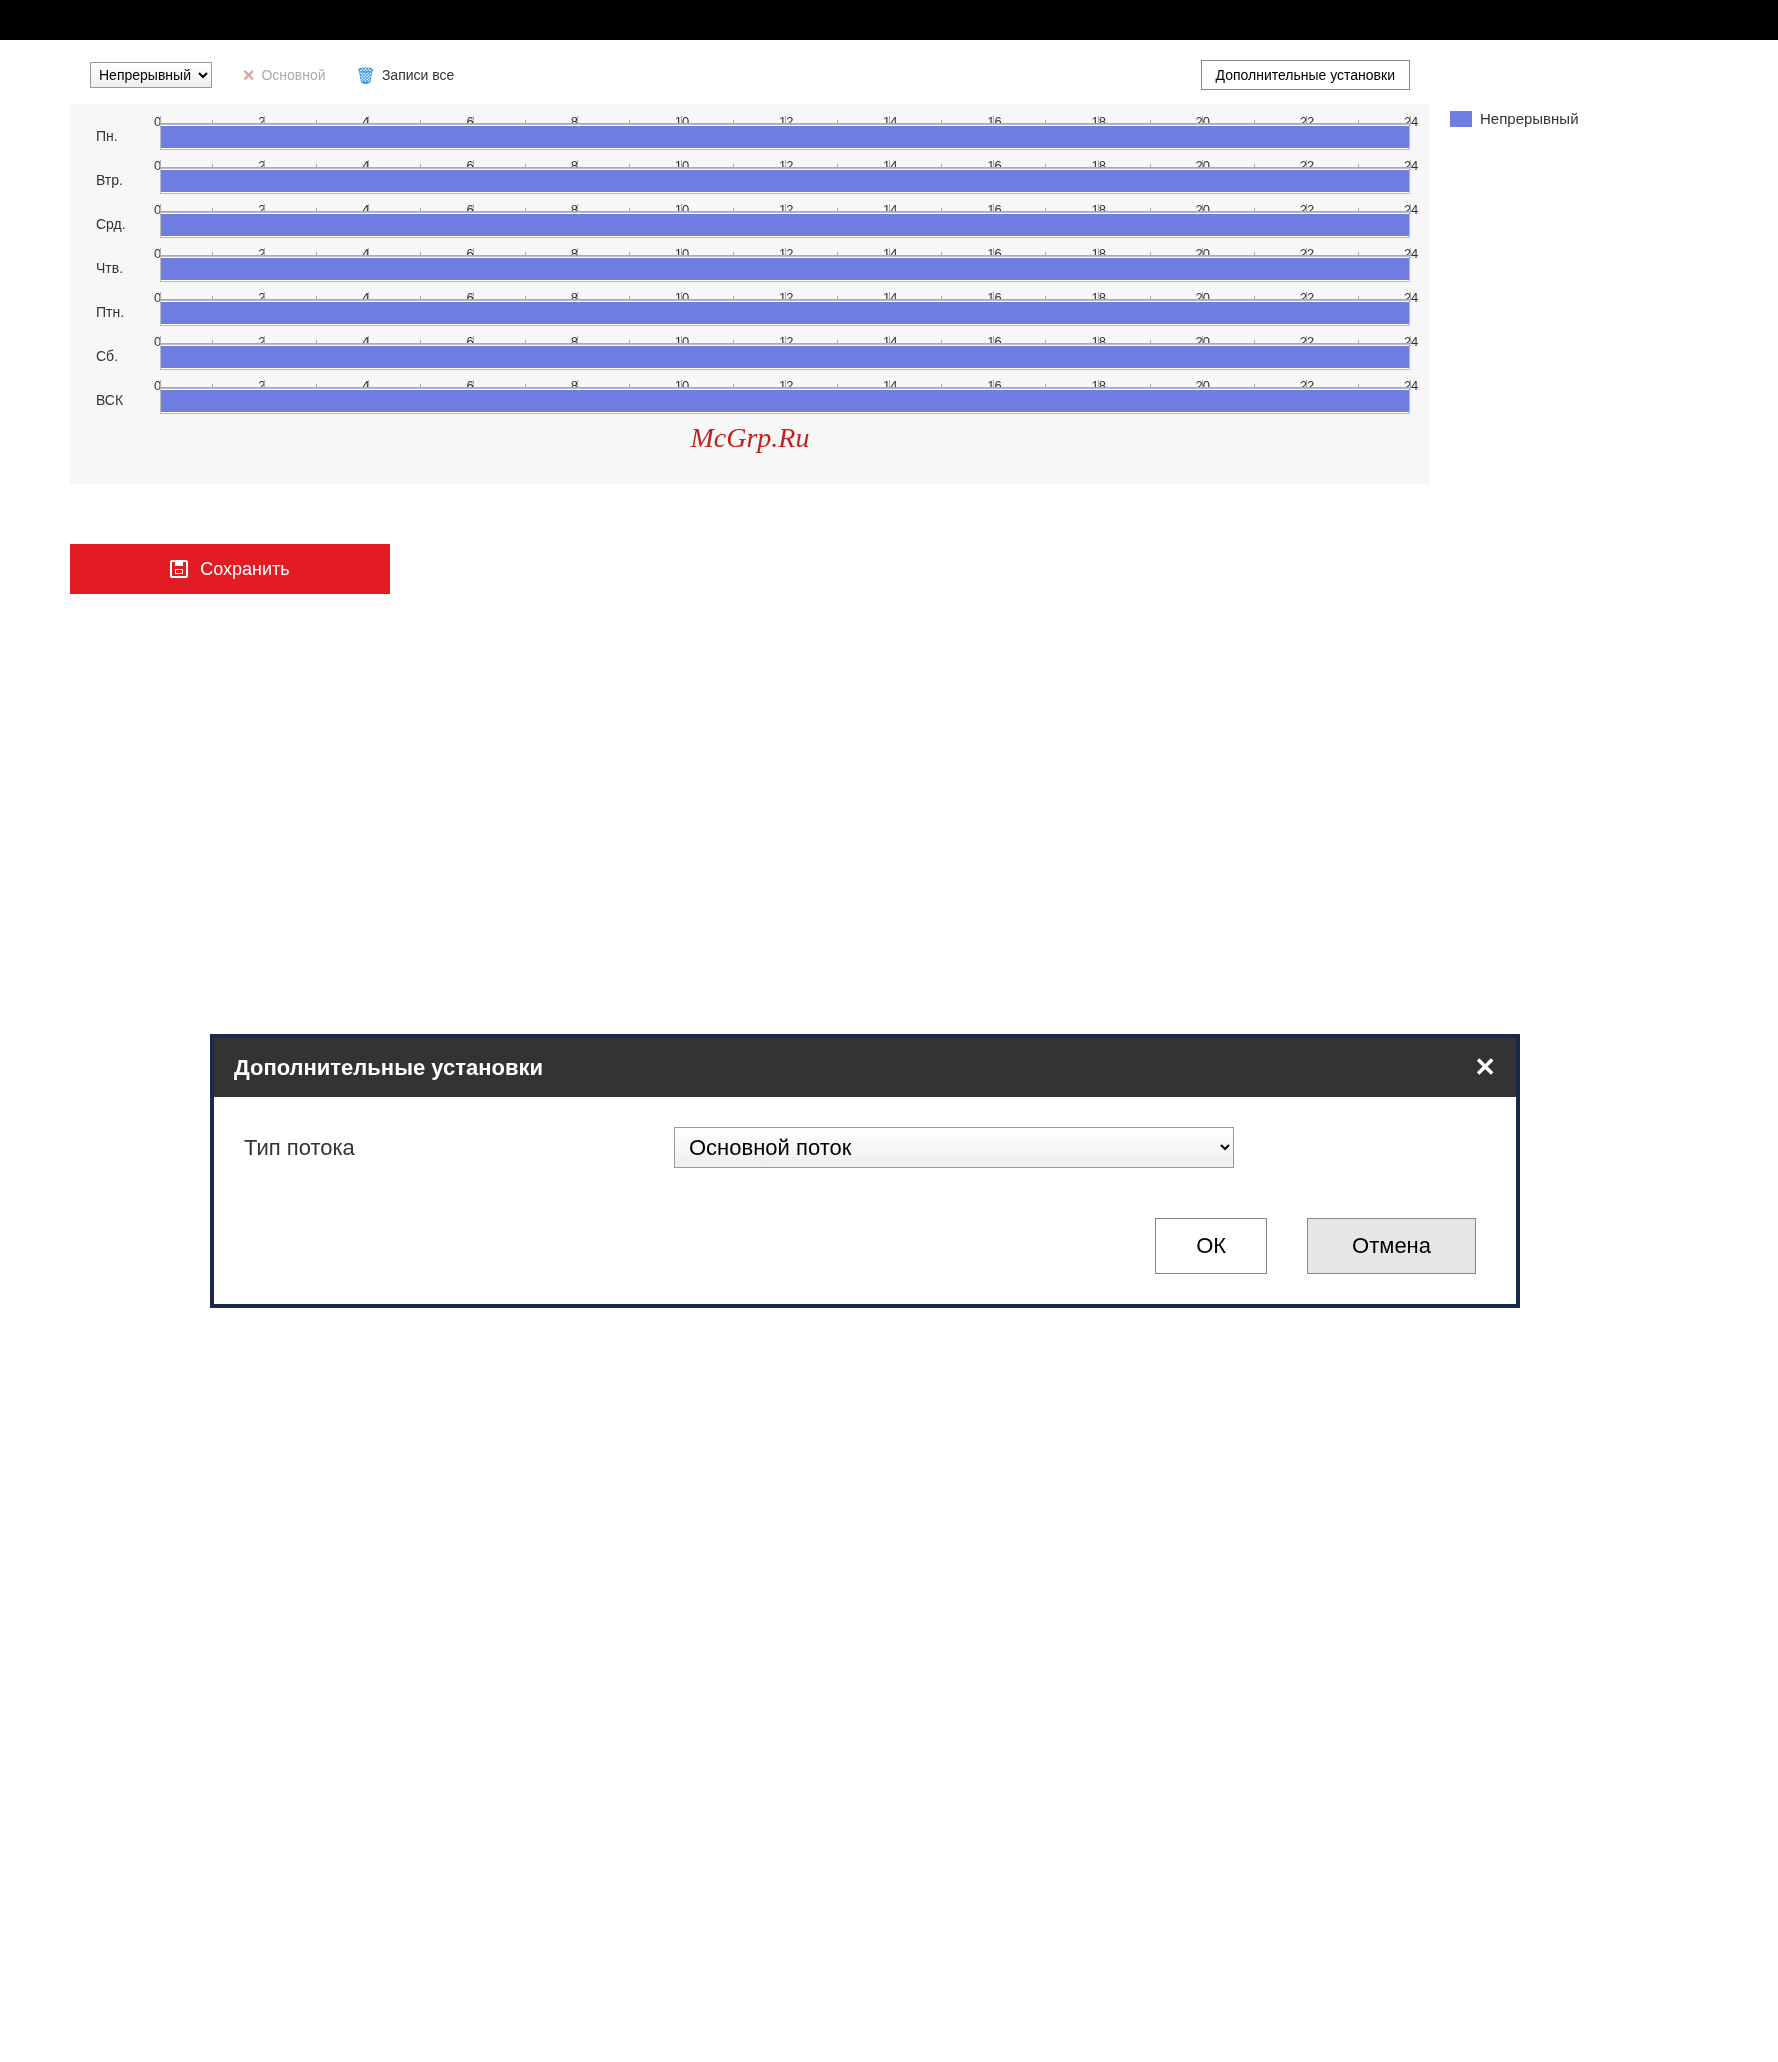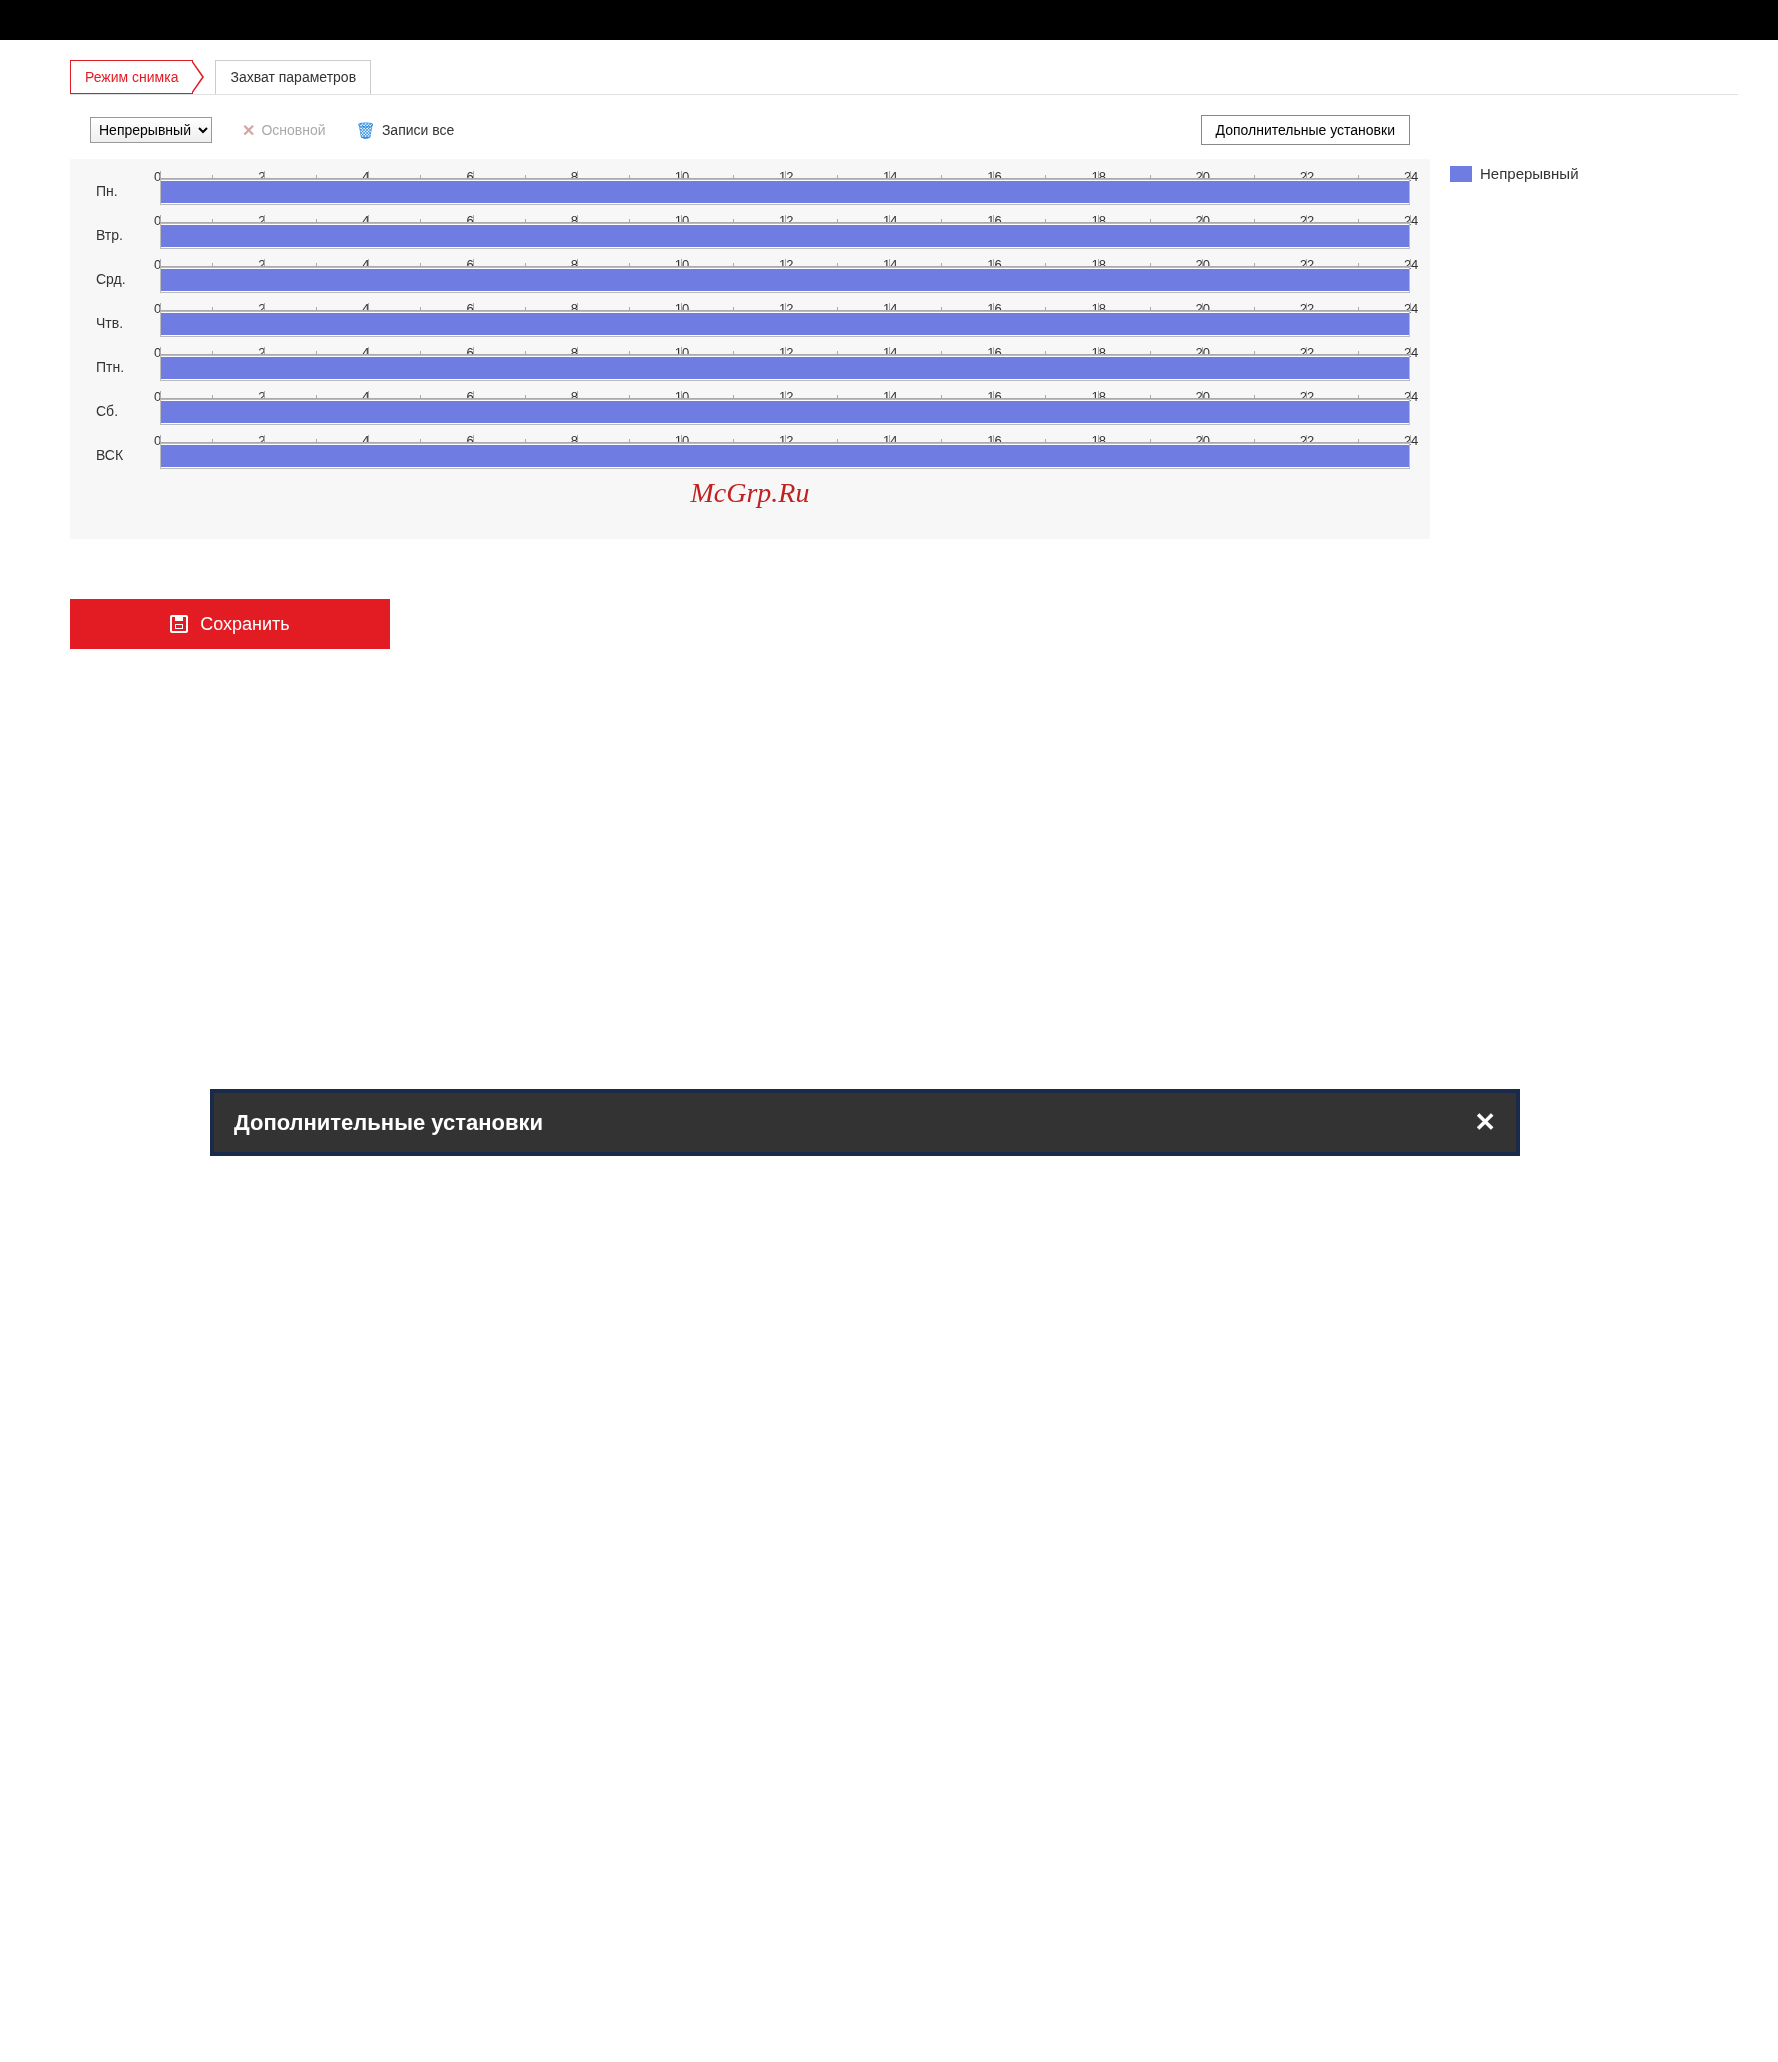--- a/index.html
+++ b/index.html
@@ -314,24 +314,20 @@
   }
 </style>
 </head>
 <body>
 
 <div class="black-bar"></div>
 
 <div class="container">
 
 
-  <div class="sub-tabs">
-    <div class="arrow-tab">Режим снимка</div>
-    <div class="sub-tab">Захват параметров</div>
-  </div>
 
   <div style="display:flex;align-items:flex-start;">
     <div style="flex:0 0 auto;">
       <div class="toolbar">
         <select class="mode-select">
           <option>Непрерывный</option>
         </select>
         <div class="tool-btn disabled">
           <span class="x-icon disabled">✕</span>
           <span>Основной</span>
@@ -892,15 +888,27 @@
   <button class="save-btn">
     <span class="save-icon"></span>
     <span>Сохранить</span>
   </button>
 
   <div class="dialog-zone">
     <div class="dialog-header">
       <span>Дополнительные установки</span>
       <span class="close-x">✕</span>
     </div>
+    <div class="dialog-body">
+      <div class="field-row">
+        <div class="field-label">Тип потока</div>
+        <select class="stream-select">
+          <option>Основной поток</option>
+        </select>
+      </div>
+      <div class="dialog-actions">
+        <button class="dbtn">ОК</button>
+        <button class="dbtn cancel">Отмена</button>
+      </div>
+    </div>
   </div>
 
 </div>
 
 </body></html>

